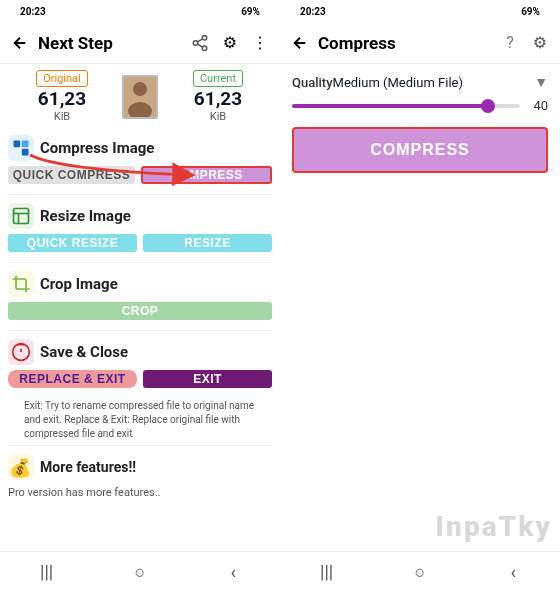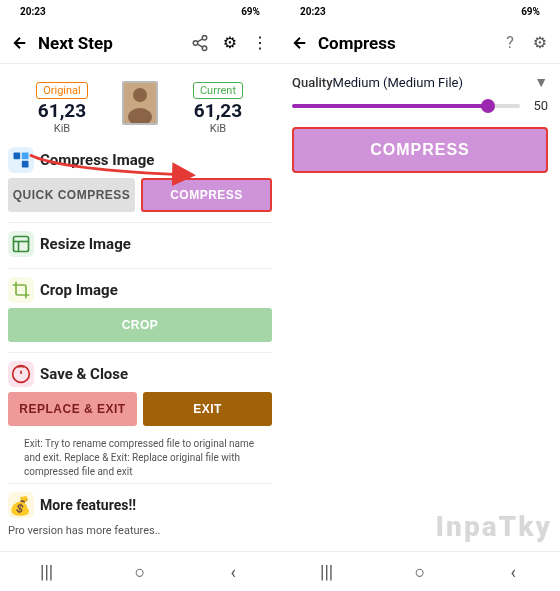--- a/index.html
+++ b/index.html
@@ -69,21 +69,20 @@
       align-items: center;
       padding: 6px 8px;
       gap: 6px;
       background: #fff;
     }
     .info-box {
       display: flex;
       flex-direction: column;
       align-items: center;
       flex: 1;
-      margin-top: 12px;
     }
     .info-label {
       font-size: 11px;
       color: #f57c00;
       border: 1px solid #f57c00;
       padding: 1px 6px;
       border-radius: 3px;
     }
     .info-label.current {
       color: #4caf50;
@@ -132,21 +131,21 @@
     }
 
     .btn-row {
       display: flex;
       gap: 6px;
       margin-bottom: 4px;
     }
 
     .btn {
       flex: 1;
-      height: 34px;
+      height: 18px;
       border: none;
       border-radius: 3px;
       font-size: 12px;
       font-weight: bold;
       cursor: pointer;
       letter-spacing: 0.5px;
     }
     .btn-quick-compress {
       background: #e0e0e0;
       color: #555;
@@ -163,24 +162,25 @@
     .btn-resize {
       background: #80deea;
       color: #fff;
     }
     .btn-crop {
       background: #a5d6a7;
       color: #fff;
     }
     .btn-replace {
       background: #ef9a9a;
-      color: #7f1d1d;
+      color: #4c1d95;
+      border-radius: 8px;
     }
     .btn-exit {
-      background: #a16207;
+      background: #701a75;
       color: #fff;
     }
 
     .section-icon.compress-icon { background: #e3f2fd; }
     .section-icon.resize-icon { background: #e8f5e9; }
     .section-icon.crop-icon { background: #f9fbe7; }
     .section-icon.save-icon { background: #fce4ec; }
     .section-icon.more-icon { background: #fff8e1; }
 
     .more-features-text {
@@ -408,20 +408,24 @@
       <div class="section">
         <div class="section-header">
           <div class="section-icon resize-icon">
             <svg width="20" height="20" viewBox="0 0 24 24" fill="none" stroke="#388e3c" stroke-width="2">
                 <rect x="3" y="3" width="18" height="18" rx="2"></rect>
                 <line x1="3" y1="9" x2="21" y2="9"></line>
                 <line x1="9" y1="21" x2="9" y2="9"></line>
               </svg>
           </div>
           <span class="section-title">Resize Image</span>
+        </div>
+        <div class="btn-row">
+          <button class="btn btn-quick-resize">QUICK RESIZE</button>
+          <button class="btn btn-resize">RESIZE</button>
         </div>
       </div>
 
       <div class="divider"></div>
 
       <div class="section">
         <div class="section-header">
           <div class="section-icon crop-icon">
             <svg width="20" height="20" viewBox="0 0 24 24" fill="none" stroke="#7cb342" stroke-width="2">
                 <path d="M6 2v14a2 2 0 002 2h14"></path>
@@ -519,21 +523,21 @@
   <div class="quality-row">
     <span class="quality-label">Quality</span>
     <span class="quality-value">Medium (Medium File)</span>
     <span class="quality-dropdown-arrow">▼</span>
   </div>
 
   <div class="slider-container">
     <div class="slider-track">
       <div class="slider-thumb"></div>
     </div>
-    <span class="slider-value">50</span>
+    <span class="slider-value">40</span>
   </div>
 
   <button class="big-compress-btn">COMPRESS</button>
 
   <div style="flex:1;"></div>
 
   <div style="padding:8px; text-align:right; opacity:0.15;">
     <span style="font-size:28px; font-weight:900; color:#000000; letter-spacing:2px;">InpaTky</span>
   </div>
 

